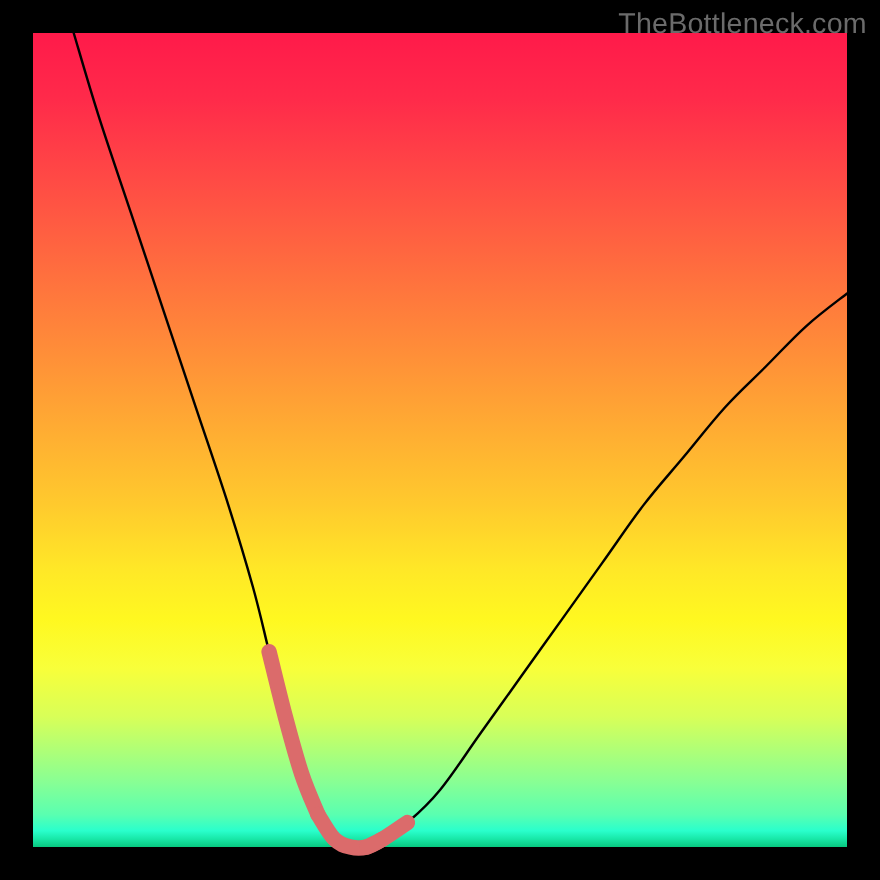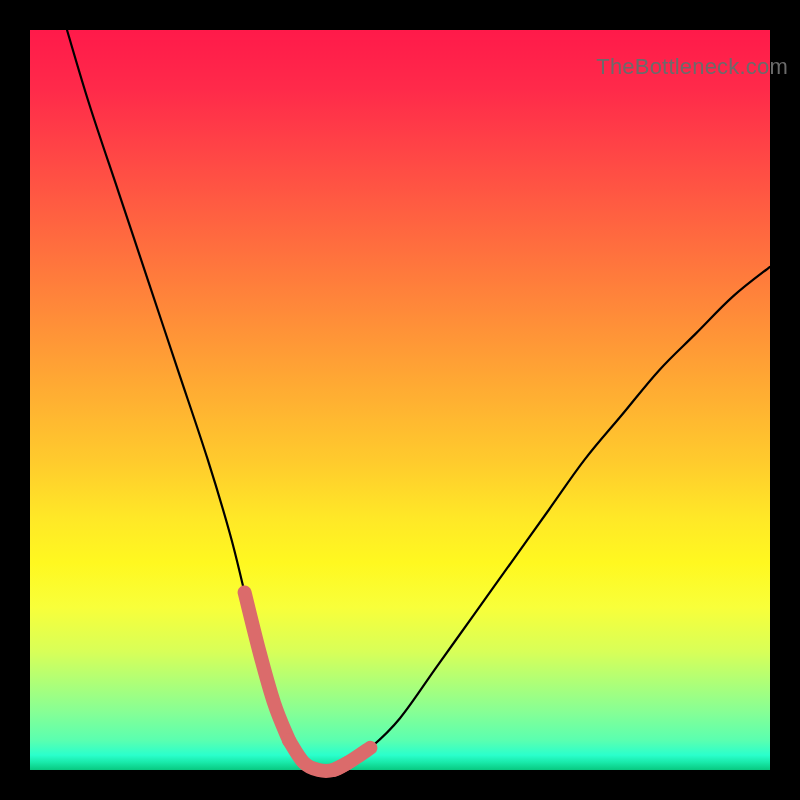--- a/index.html
+++ b/index.html
@@ -34,24 +34,23 @@
       #5affb0 96%,
       #2affcc 98%,
       #18e8a8 99%,
       #08c880 100%);
   }
   .watermark {
     position: absolute;
     top: 6px;
     right: 12px;
     color: #6b6b6b;
-    font-size: 22px;
+    font-size: 26px;
     letter-spacing: 0.2px;
     font-weight: 500;
-    margin-top: 48px;
   }
   svg.plot {
     position: absolute;
     left: 30px;
     top: 30px;
     width: 740px;
     height: 740px;
     overflow: visible;
   }
   .curve-main {

